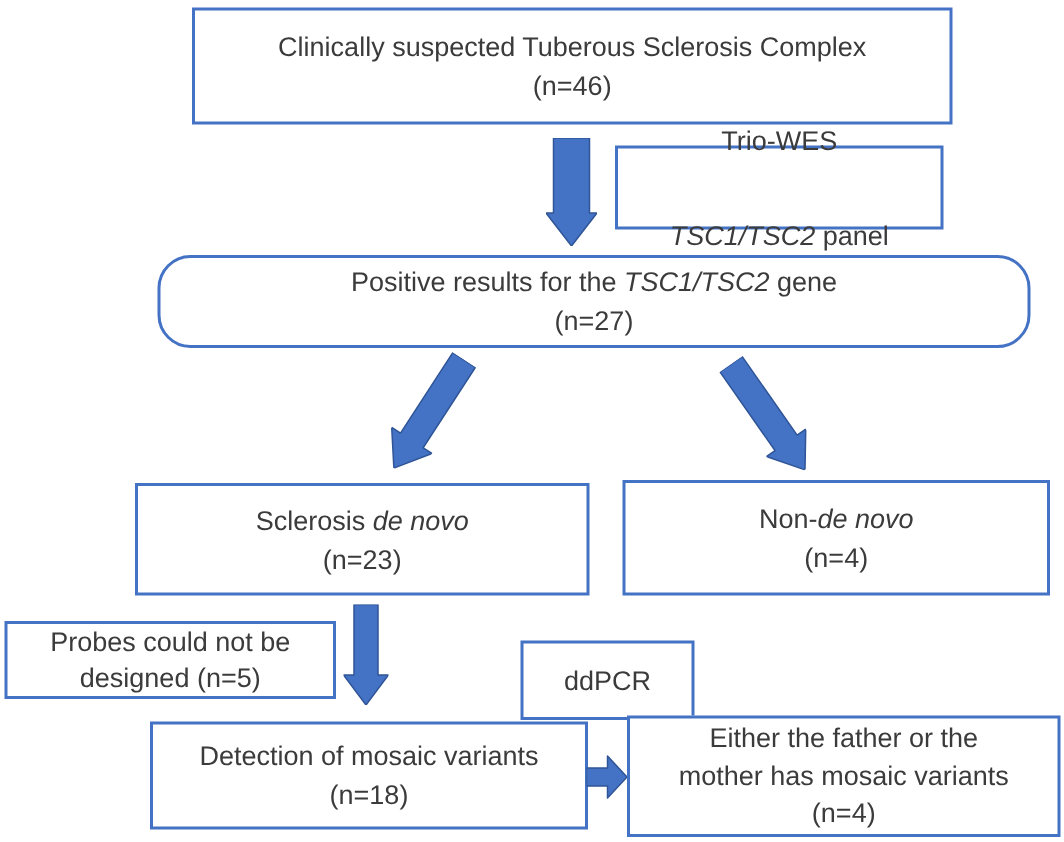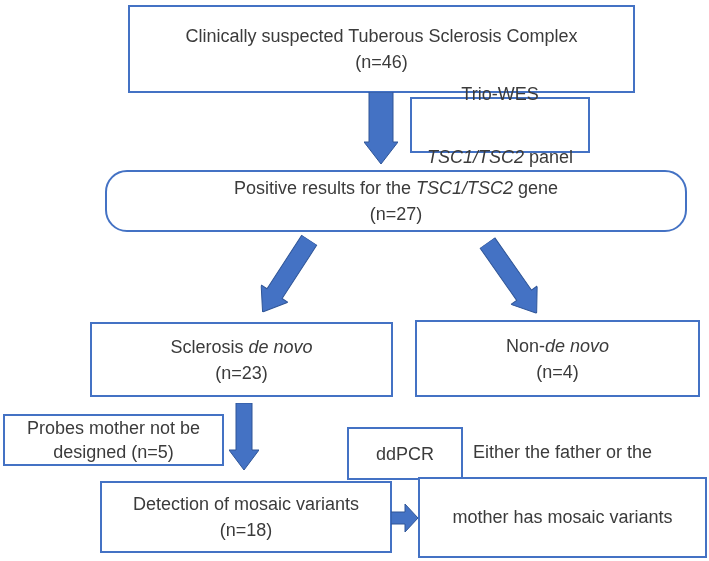--- a/index.html
+++ b/index.html
@@ -29,34 +29,34 @@
     font-size: 18px;
     line-height: 26px;
   }
   .fbox .line { white-space: pre; }
   .it { font-style: italic; }
   .arrow { position: absolute; }
   .arrow svg { display: block; }
   .ar-fill { fill: #4472c4; stroke: #2f5597; stroke-width: 1; stroke-linejoin: round; }
 
   
-  #clinical-box   { left: 128px; top: 5px;   width: 507px; height: 88px; }
+  #clinical-box   { left: 128px; top: 5px;   width: 507px; height: 78px; }
   #arrow-trio     { left: 364px; top: 92px; }
-  #trio-label     { left: 410px; top: 97px;  width: 180px; height: 56px; gap: 37px; }
+  #trio-label     { left: 410px; top: 97px;  width: 219px; height: 56px; gap: 37px; }
   #positive-box   { left: 105px; top: 170px; width: 582px; height: 62px; border-radius: 22px; }
   #arrow-left     { left: 270px; top: 233px; transform: rotate(33deg); }
   #arrow-right    { left: 496px; top: 235px; transform: rotate(-35deg); }
   #suspected-box  { left: 90px;  top: 322px; width: 303px; height: 75px; }
   #nondenovo-box  { left: 415px; top: 320px; width: 285px; height: 77px; }
   #probes-box     { left: 3px;   top: 414px; width: 221px; height: 52px; line-height: 24px; }
   #arrow-detect   { left: 229px; top: 403px; }
   #ddpcr-label    { left: 347px; top: 427px; width: 116px; height: 53px; }
   #detection-box  { left: 100px; top: 481px; width: 292px; height: 72px; }
   #arrow-parent   { left: 391px; top: 503px; }
-  #parent-box     { left: 418px; top: 477px; width: 289px; height: 81px; line-height: 25px; gap: 40px; }
+  #parent-box     { left: 418px; top: 477px; width: 289px; height: 81px; line-height: 25px; }
 </style>
 </head>
 <body>
 
 <div class="stage">
 
   <div class="fbox" id="clinical-box">
     <div class="line">Clinically suspected Tuberous Sclerosis Complex</div>
     <div class="line">(n=46)</div>
   </div>
@@ -93,21 +93,21 @@
     <div class="line"><span>Sclerosis </span><span class="it">de novo</span></div>
     <div class="line">(n=23)</div>
   </div>
 
   <div class="fbox" id="nondenovo-box">
     <div class="line"><span>Non-</span><span class="it">de novo</span></div>
     <div class="line">(n=4)</div>
   </div>
 
   <div class="fbox" id="probes-box">
-    <div class="line">Probes mother not be</div>
+    <div class="line">Probes could not be</div>
     <div class="line">designed (n=5)</div>
   </div>
 
   <div class="arrow" id="arrow-detect">
     <svg width="30" height="67" viewBox="0 0 30 67" aria-hidden="true">
       <polygon class="ar-fill" points="7,0 23,0 23,47 30,47 15,67 0,47 7,47"></polygon>
     </svg>
   </div>
 
   <div class="fbox" id="ddpcr-label">

